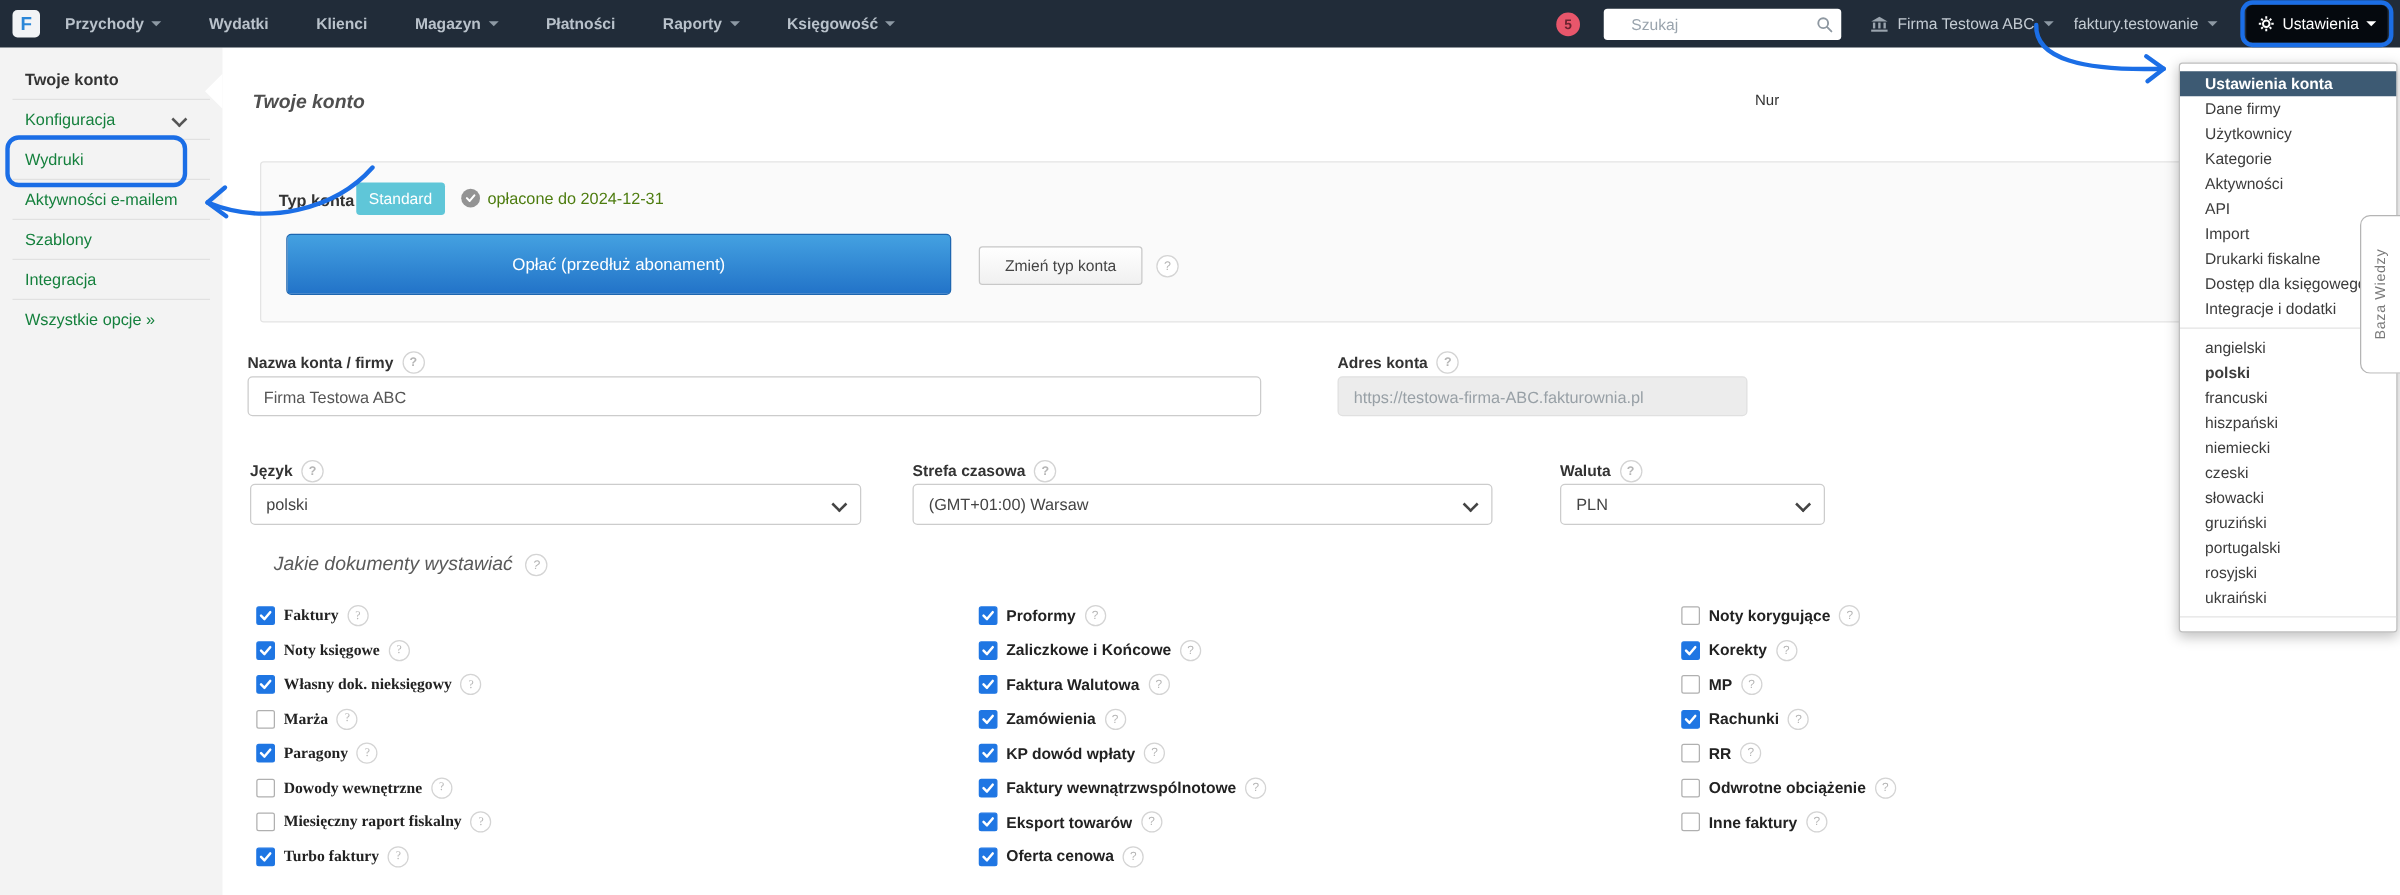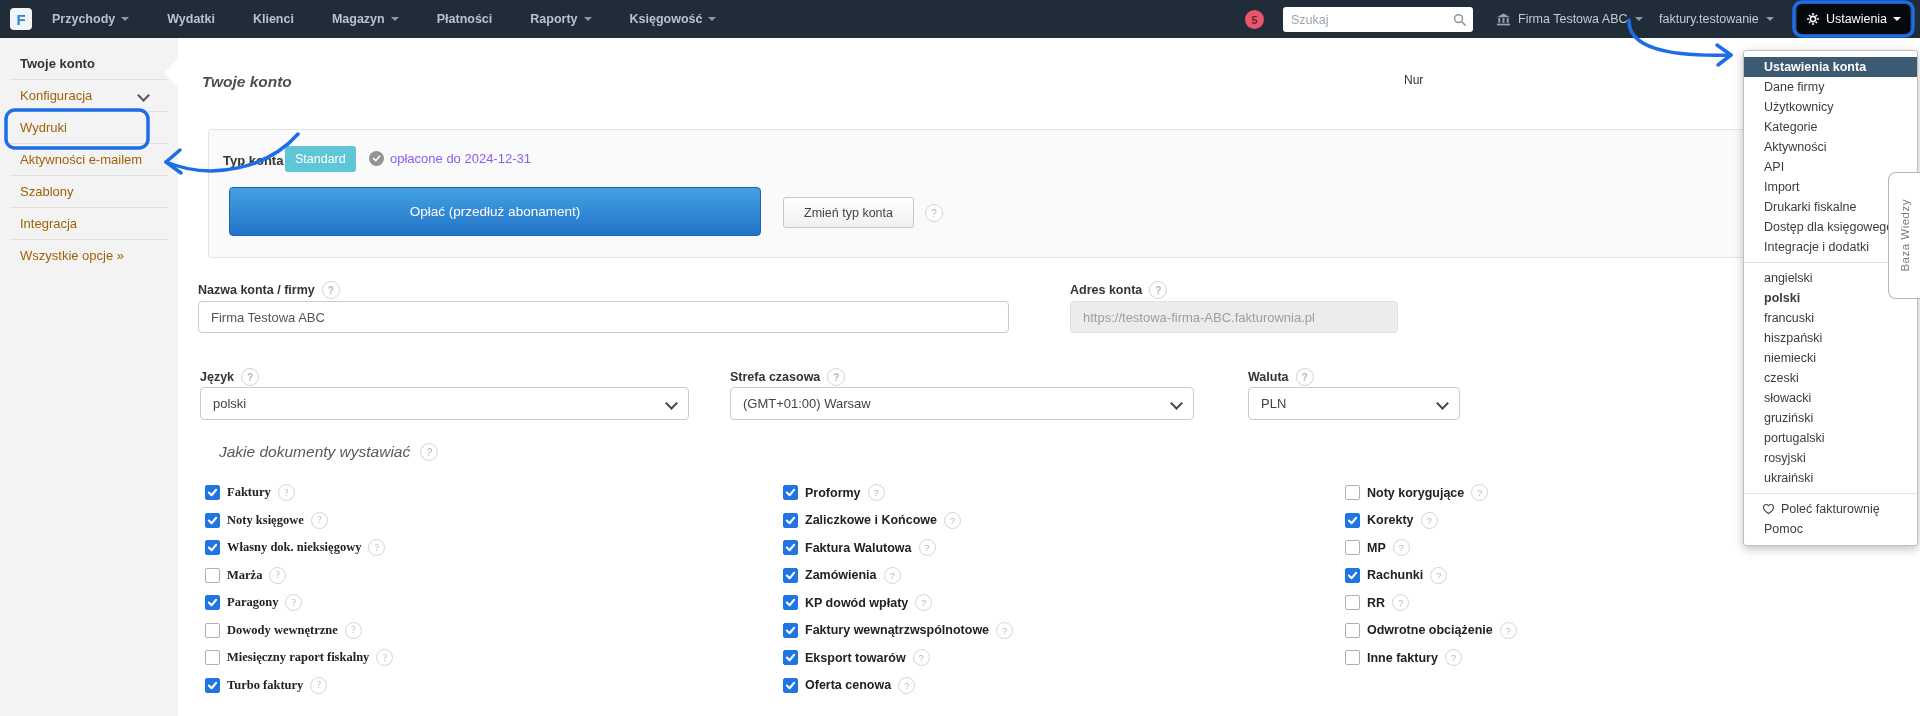--- a/index.html
+++ b/index.html
@@ -13,52 +13,52 @@
   .topnav{position:absolute;left:33px;top:0;height:38px;display:flex;}
   .nav-item{display:flex;align-items:center;gap:6px;padding:0 19px;height:38px;color:#b9c2cb;
             font-size:12.5px;font-weight:600;cursor:pointer;white-space:nowrap;}
   .topnav .caret{display:none;width:0;height:0;border-left:4px solid transparent;border-right:4px solid transparent;
                  border-top:4px solid #8d99a4;}
   .topnav .nav-item.dropdown .caret{display:inline-block;}
   .badge5{position:absolute;left:1245px;top:10px;width:19px;height:19px;border-radius:50%;background:#e8566b;
           color:#6b2430;font-size:11px;font-weight:700;display:flex;align-items:center;justify-content:center;cursor:pointer;}
   .search{position:absolute;left:1283px;top:7px;width:190px;height:25px;background:#fff;border-radius:3px;}
   .search input{position:absolute;left:0;top:0;width:162px;height:25px;border:none;outline:none;background:transparent;
-                padding:0 0 0 8px;font-size:12.5px;color:#555;font-family:"Liberation Sans",sans-serif;}
+                padding:0 0 0 22px;font-size:12.5px;color:#555;font-family:"Liberation Sans",sans-serif;}
   .search input::placeholder{color:#9aa4ad;}
   .search .mag{position:absolute;right:6px;top:5px;cursor:pointer;}
   .tb-menu{position:absolute;top:0;height:38px;display:flex;align-items:center;gap:7px;color:#c3cbd3;
            font-size:12.5px;cursor:pointer;white-space:nowrap;}
   .tb-menu.company{left:1496px;}
   .tb-menu.domain{left:1659px;}
   .tb-caret{width:0;height:0;border-left:4px solid transparent;border-right:4px solid transparent;border-top:4px solid #8d99a4;}
   .settings-btn{position:absolute;left:1797px;top:4px;width:113px;height:30px;background:#05090e;border-radius:5px;
                 display:flex;align-items:center;justify-content:center;gap:6px;color:#fff;font-size:12.5px;cursor:pointer;}
   .settings-btn .tb-caret{border-top-color:#fff;}
 
   
   .sidebar{position:absolute;left:0;top:38px;width:178px;height:678px;background:#f3f3f3;padding-top:10px;box-sizing:border-box;}
-  .side-item{position:relative;height:32px;line-height:32px;padding-left:20px;font-size:13px;color:#a16207;cursor:pointer;white-space:nowrap;}
+  .side-item{position:relative;height:32px;line-height:32px;padding-left:20px;font-size:13px;color:#15803d;cursor:pointer;white-space:nowrap;}
   .side-item:not(:last-child)::after{content:"";position:absolute;left:10px;right:10px;bottom:0;height:1px;background:#e1e1e1;}
   .side-item.bold{font-weight:700;color:#333;}
   .side-item .chev{display:none;position:absolute;right:30px;top:11px;width:7px;height:7px;
                    border-right:2px solid #555;border-bottom:2px solid #555;transform:rotate(45deg);}
   .side-item.chevron .chev{display:block;}
   .notch{position:absolute;left:164px;top:59px;width:0;height:0;border-top:14px solid transparent;
          border-bottom:14px solid transparent;border-right:14px solid #fff;z-index:5;}
 
   
   .page-title{position:absolute;left:202px;top:63px;font-style:italic;font-weight:700;font-size:15.5px;color:#4f4f4f;}
   .clipped-text{position:absolute;left:1404px;top:73px;font-size:12px;color:#333;}
   .acct-panel{position:absolute;left:208px;top:129px;width:1684px;height:129px;background:#fafafa;
               border:1px solid #e4e4e4;border-radius:3px;box-sizing:border-box;}
   .typ-label{position:absolute;left:14px;top:23px;font-size:13px;font-weight:700;color:#333;}
   .plan-badge{position:absolute;left:76px;top:16px;height:26px;line-height:26px;padding:0 10px;border-radius:3px;
               background:#5fc6d8;color:#fff;font-size:12.5px;cursor:pointer;}
-  .paid{position:absolute;left:160px;top:21px;display:flex;align-items:center;gap:6px;color:#8b5cf6;font-size:13px;}
+  .paid{position:absolute;left:160px;top:21px;display:flex;align-items:center;gap:6px;color:#4d7c0f;font-size:13px;}
   .paid-ic{width:15px;height:15px;border-radius:50%;background:#939393;display:flex;align-items:center;justify-content:center;}
   .pay-btn{position:absolute;left:20px;top:57px;width:530px;height:47px;border-radius:4px;
            background:linear-gradient(#44a1e1,#2273c8);border:1px solid #1d66b0;color:#fff;font-size:13.5px;
            display:flex;align-items:center;justify-content:center;cursor:pointer;}
   .chg-btn{position:absolute;left:574px;top:67px;width:131px;height:31px;border-radius:3px;box-sizing:border-box;
            background:linear-gradient(#fff,#f0f0f0);border:1px solid #c8c8c8;color:#444;font-size:12.5px;
            display:flex;align-items:center;justify-content:center;cursor:pointer;}
   .help{display:inline-flex;width:16px;height:16px;border-radius:50%;border:1px solid #d4d4d4;color:#b5b5b5;
         font-size:10px;align-items:center;justify-content:center;background:#fff;cursor:pointer;flex:0 0 auto;}
   .panel-help{position:absolute;left:716px;top:74px;}
@@ -546,33 +546,20 @@
         <span>portugalski</span>
       </div>
         <div class="dd-lang">
         <span>rosyjski</span>
       </div>
         <div class="dd-lang">
         <span>ukraiński</span>
       </div>
       </div>
     <div class="dd-sep"></div>
-    <div>
-
-    <div class="foot-row heart">
-        <svg class="heart-icon" width="13" height="12" viewBox="0 0 16 14">
-          <path d="M8 12.6 C-3.5 5 4.2 -1.6 8 3 C11.8 -1.6 19.5 5 8 12.6Z" fill="none" stroke="#444" stroke-width="1.4"></path>
-        </svg>
-        <span>Poleć fakturownię</span>
-      </div>
-        <div class="foot-row">
-
-        <span>Pomoc</span>
-      </div>
-      </div>
   </div>
 
   <div class="kb-tab">
     <span>Baza Wiedzy</span>
   </div>
 
   <svg class="annot" width="1920" height="716" viewBox="0 0 1920 716">
     <rect class="ann" x="1794" y="2" width="119" height="34" rx="8"></rect>
     <rect class="ann" x="6" y="110" width="142" height="38" rx="9"></rect>
     <path class="ann" d="M298 134 C268 168 212 181 166 162"></path>

